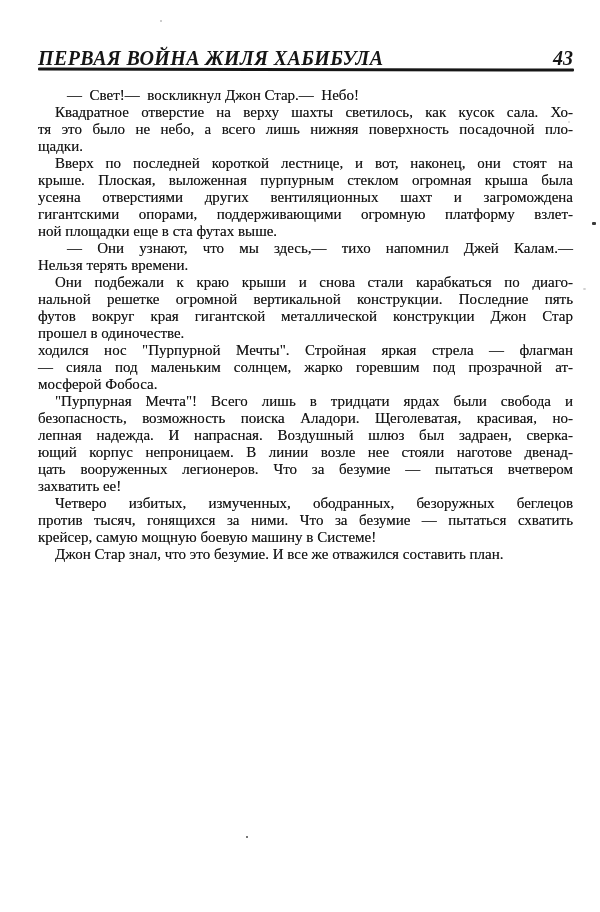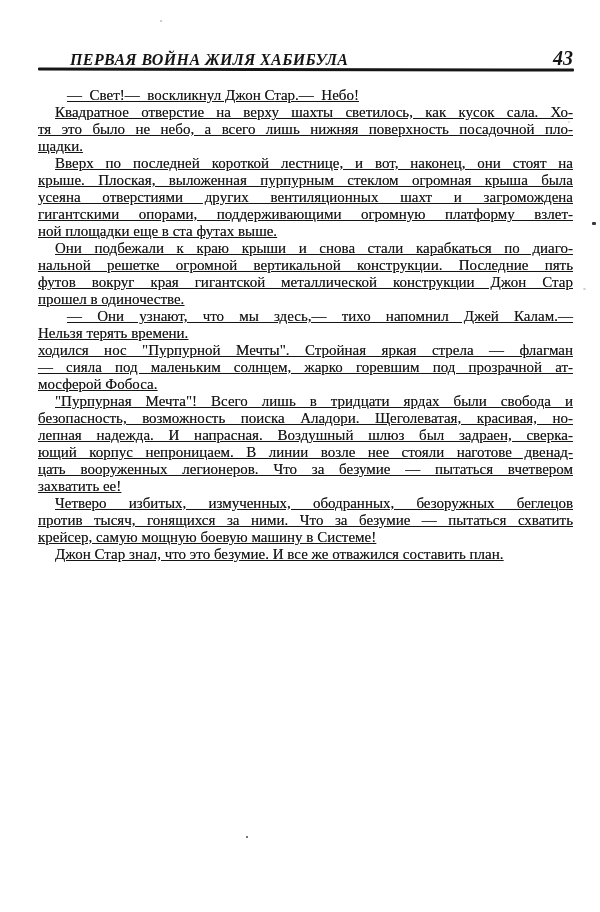--- a/index.html
+++ b/index.html
@@ -22,24 +22,23 @@
     left: 38px;
     right: 27px;
     top: 47px;
     display: flex;
     justify-content: space-between;
     align-items: baseline;
   }
   .chapter-title {
     font-style: italic;
     font-weight: 700;
-    font-size: 16px;
+    font-size: 20px;
     letter-spacing: 0.4px;
     white-space: nowrap;
-    margin-left: 32px;
   }
   .page-number {
     font-style: italic;
     font-weight: 700;
     font-size: 20px;
   }
   .header-rule {
     position: absolute;
     left: 38px;
     width: 536px;
@@ -51,21 +50,20 @@
   }
   
   .page-text {
     position: absolute;
     left: 38px;
     width: 535px;
     top: 87px;
     font-size: 15px;
     line-height: 17px;
     text-shadow: 0 0 0.35px rgba(0,0,0,0.55);
-    text-decoration: underline;
   }
   .paragraph { margin: 0; }
   .line {
     text-align: justify;
     text-align-last: justify;
     white-space: normal;
   }
   .line.last { text-align-last: left; }
   .paragraph .line.first { text-indent: 17px; }
   .paragraph.dialog .line.first { text-indent: 29px; }
@@ -98,29 +96,29 @@
         <div class="line">тя это было не небо, а всего лишь нижняя поверхность посадочной пло-</div>
         <div class="line last">щадки.</div>
       </div>
       <div class="paragraph">
         <div class="line first">Вверх по последней короткой лестнице, и вот, наконец, они стоят на</div>
         <div class="line">крыше. Плоская, выложенная пурпурным стеклом огромная крыша была</div>
         <div class="line">усеяна отверстиями других вентиляционных шахт и загромождена</div>
         <div class="line">гигантскими опорами, поддерживающими огромную платформу взлет-</div>
         <div class="line last">ной площадки еще в ста футах выше.</div>
       </div>
+      <div class="paragraph dialog">
+        <div class="line first">— Они узнают, что мы здесь,— тихо напомнил Джей Калам.—</div>
+        <div class="line last">Нельзя терять времени.</div>
+      </div>
       <div class="paragraph">
         <div class="line first">Они подбежали к краю крыши и снова стали карабкаться по диаго-</div>
         <div class="line">нальной решетке огромной вертикальной конструкции. Последние пять</div>
         <div class="line">футов вокруг края гигантской металлической конструкции Джон Стар</div>
         <div class="line last">прошел в одиночестве.</div>
-      </div>
-      <div class="paragraph dialog">
-        <div class="line first">— Они узнают, что мы здесь,— тихо напомнил Джей Калам.—</div>
-        <div class="line last">Нельзя терять времени.</div>
       </div>
       <div class="paragraph">
         <div class="line">ходился нос "Пурпурной Мечты". Стройная яркая стрела — флагман</div>
         <div class="line">— сияла под маленьким солнцем, жарко горевшим под прозрачной ат-</div>
         <div class="line last">мосферой Фобоса.</div>
       </div>
       <div class="paragraph">
         <div class="line first">"Пурпурная Мечта"! Всего лишь в тридцати ярдах были свобода и</div>
         <div class="line">безопасность, возможность поиска Аладори. Щеголеватая, красивая, но-</div>
         <div class="line">лепная надежда. И напрасная. Воздушный шлюз был задраен, сверка-</div>

